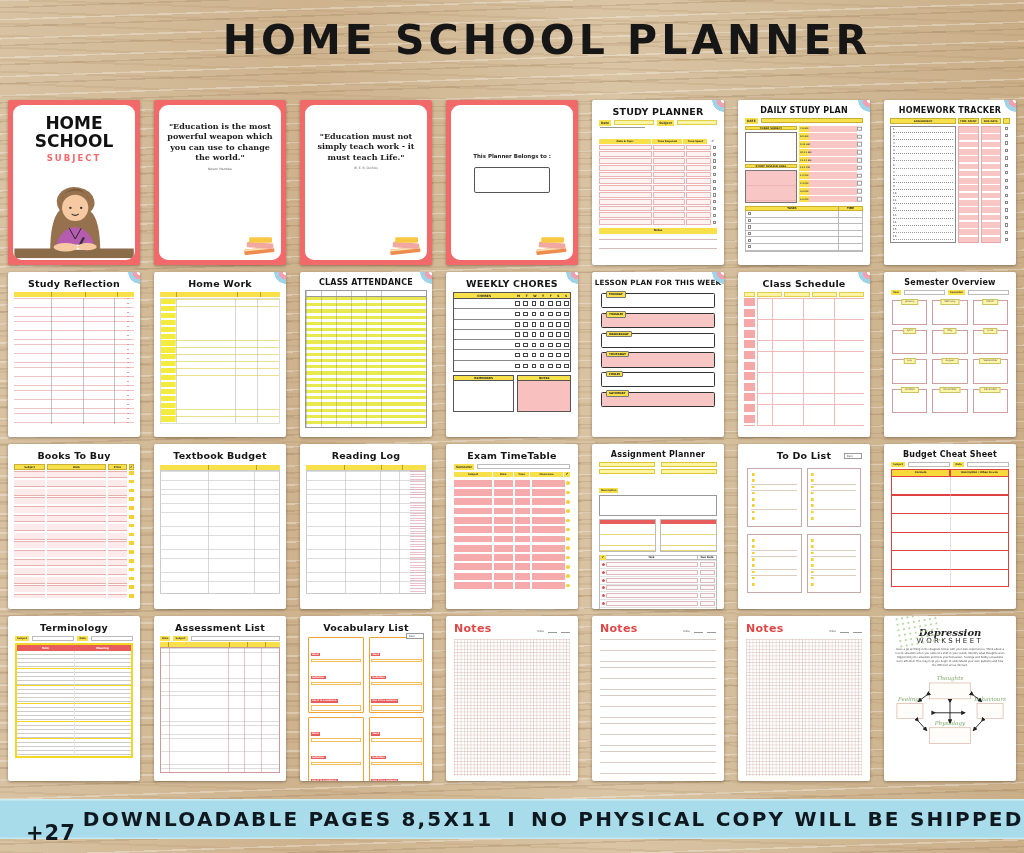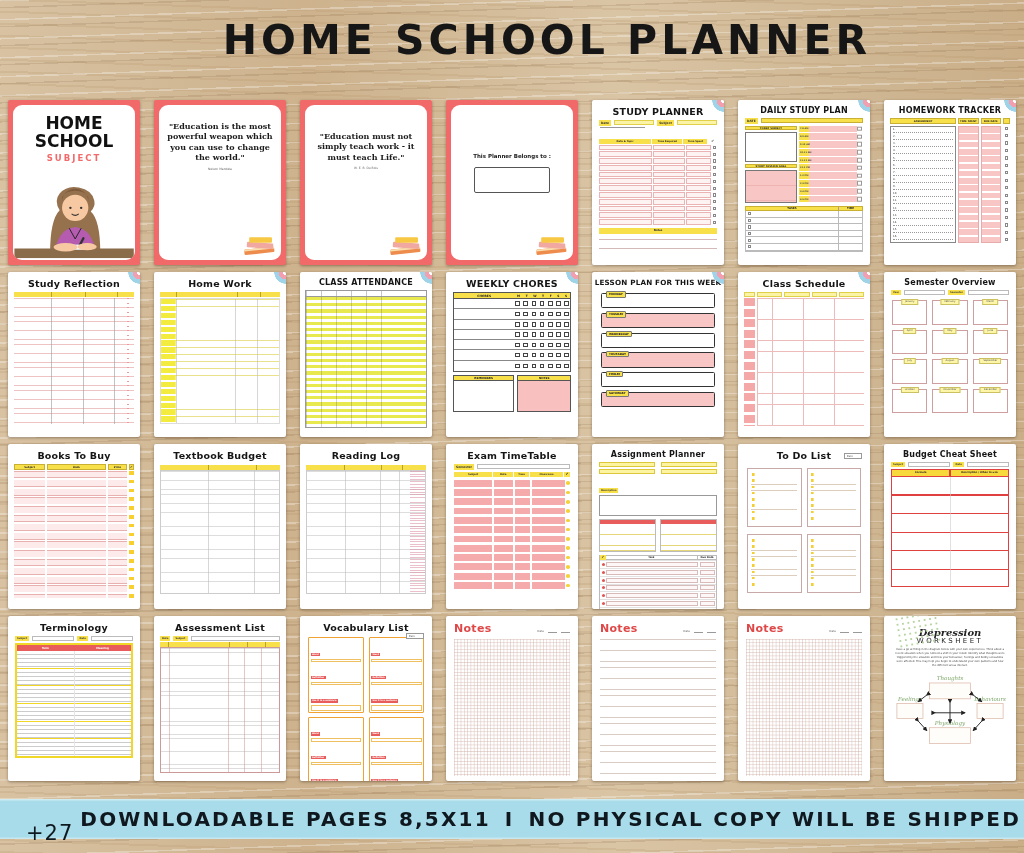--- a/index.html
+++ b/index.html
@@ -229,21 +229,21 @@
   .dw-dots{position:absolute;top:-3px;left:12px;width:44px;height:34px;
     background:radial-gradient(#b5d4a0 26%,transparent 32%);background-size:5.5px 5.5px;
     transform:rotate(-10deg);border-radius:4px;}
   .dw-script{font-family:"DejaVu Serif",serif;font-style:italic;font-weight:700;text-align:center;font-size:10px;margin-top:11px;color:#222;}
   .dw-caps{text-align:center;font-size:7px;letter-spacing:2.4px;font-weight:400;margin-top:-1px;color:#222;}
   .dw-intro{font-size:2.6px;text-align:center;margin:3px 11px 0;line-height:1.5;color:#444;}
   .dw-svg{display:block;margin:2px auto 0;width:114px;height:82px;}
   
   .banner{position:absolute;left:0;right:0;top:799px;height:40px;background:#a9dcea;display:flex;align-items:center;
     color:#10181f;box-shadow:inset 0 1.5px 0 rgba(255,255,255,.45), inset 0 -1.5px 0 rgba(255,255,255,.35);}
-  .banner-count{font-size:21px;font-weight:400;margin-left:26px;letter-spacing:1px;margin-top:28px;}
+  .banner-count{font-size:21px;font-weight:700;margin-left:26px;letter-spacing:1px;margin-top:28px;}
   .banner-text{flex:1;text-align:center;font-size:20px;font-weight:700;letter-spacing:2.2px;margin-right:14px;white-space:nowrap;}
   .banner-text span{margin:17px 7px;}
 </style>
 </head>
 <body>
 
 <div class="sheet">
 
 
   <h1 class="main-title">HOME SCHOOL PLANNER</h1>

